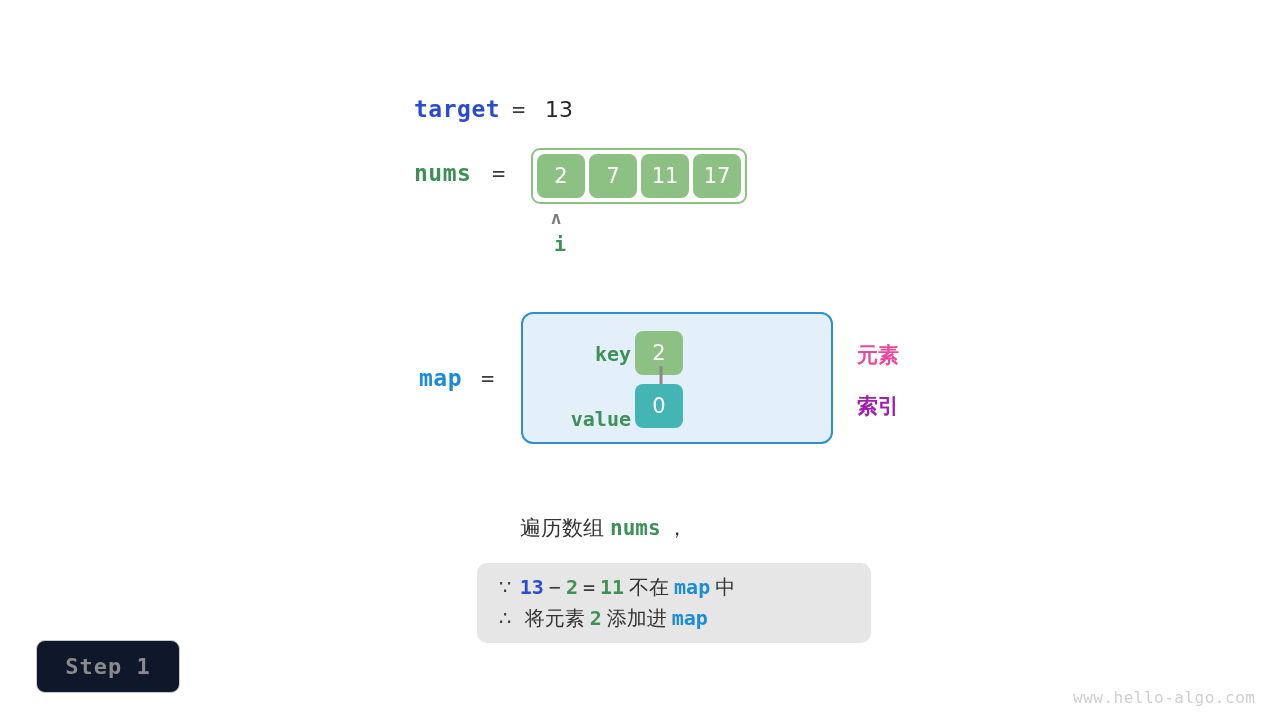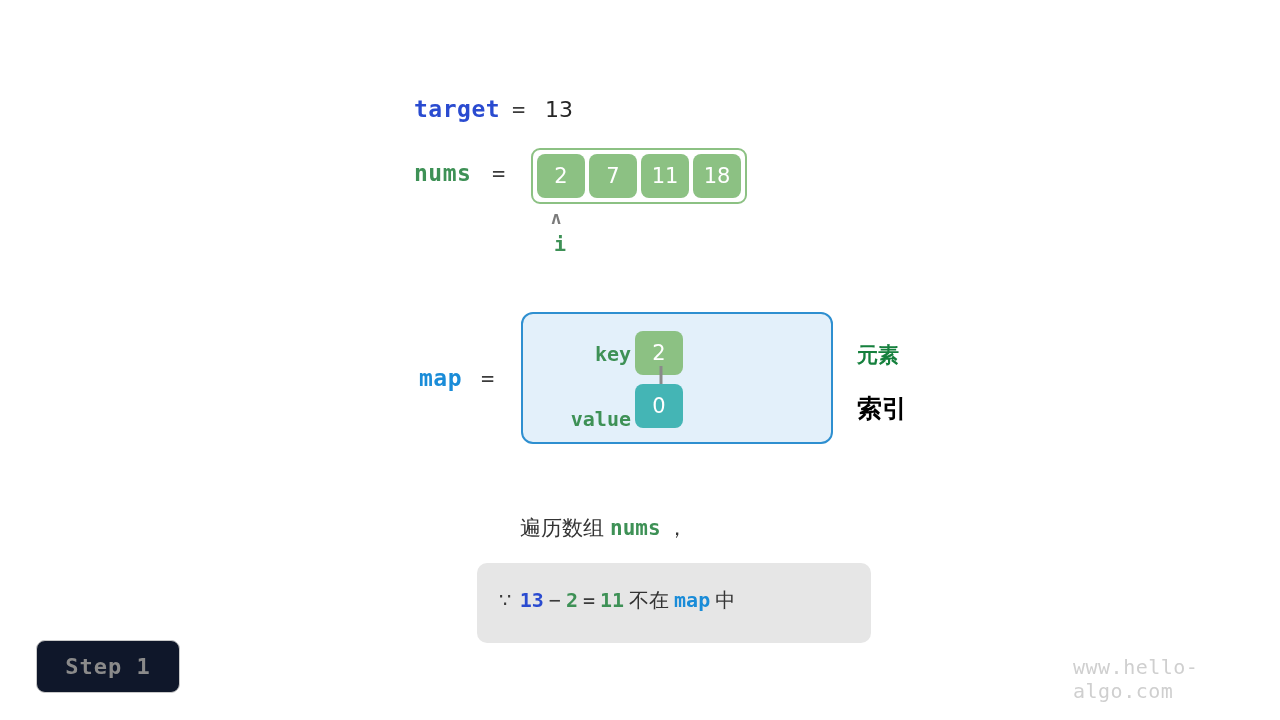--- a/index.html
+++ b/index.html
@@ -160,27 +160,27 @@
     left: 128px; top: 52px;
     width: 20px;
     height: 40px;
   }
 
   
   #annot-element {
     left: 857px; top: 341px;
     font-size: 21px;
     font-weight: bold;
-    color: #15803d;
+    color: #ec4899;
   }
   #annot-index {
     left: 857px; top: 392px;
-    font-size: 25px;
-    font-weight: bold;
-    color: #000000;
+    font-size: 21px;
+    font-weight: bold;
+    color: #a21caf;
   }
 
   
   #caption-line {
     left: 520px; top: 514px;
     font-size: 21px;
     color: #333333;
     white-space: nowrap;
   }
   #caption-line .kw {
@@ -191,21 +191,21 @@
   }
 
   
   #explain-box {
     left: 477px; top: 563px;
     width: 394px;
     height: 80px;
     box-sizing: border-box;
     background: #e6e6e6;
     border-radius: 10px;
-    padding: 22px 22px;
+    padding: 9px 22px;
   }
   .explain-line {
     font-size: 20px;
     color: #333333;
     white-space: nowrap;
     line-height: 31px;
   }
   .explain-line .sym {
     font-family: "DejaVu Sans", sans-serif;
     color: #3b3b3b;
@@ -245,22 +245,22 @@
     display: flex;
     align-items: center;
     justify-content: center;
     color: #8a8a8a;
     font-size: 22px;
     letter-spacing: 1px;
   }
 
   
   #watermark {
-    left: 1073px; top: 655px;
-    font-size: 20px;
+    left: 1073px; top: 688px;
+    font-size: 16px;
     color: #cfcfcf;
     font-family: "DejaVu Sans Mono", monospace;
     letter-spacing: 0.5px;
   }
 </style>
 </head>
 <body>
 
 <div class="abs" id="target-row">
   <span class="mono" id="target-label">target</span>
@@ -268,21 +268,21 @@
   <span id="target-value">13</span>
 </div>
 
 <span class="abs mono" id="nums-label">nums</span>
 <span class="abs" id="nums-equals">=</span>
 
 <div class="abs" id="nums-array">
   <div class="array-cell">2</div>
   <div class="array-cell">7</div>
   <div class="array-cell">11</div>
-  <div class="array-cell">18</div>
+  <div class="array-cell">17</div>
 </div>
 
 <span class="abs" id="pointer-caret">ʌ</span>
 <span class="abs mono" id="pointer-label">i</span>
 
 <span class="abs mono" id="map-label">map</span>
 <span class="abs" id="map-equals">=</span>
 
 <div class="abs" id="map-box">
   <span class="map-row-label mono" id="map-key-label">key</span>
@@ -302,17 +302,20 @@
 <span class="abs" id="annot-index">索引</span>
 
 <div class="abs" id="caption-line">
   <span>遍历数组</span><span class="kw">nums</span><span>，</span>
 </div>
 
 <div class="abs" id="explain-box">
   <div class="explain-line">
     <span class="sym">∵</span><span class="num-blue">13</span><span class="op">−</span><span class="num-green">2</span><span class="op">=</span><span class="num-green">11</span><span class="cn">不在</span><span class="kw-blue">map</span><span class="cn">中</span>
   </div>
+  <div class="explain-line">
+    <span class="sym">∴</span><span class="cn">将元素</span><span class="num-green">2</span><span class="cn">添加进</span><span class="kw-blue">map</span>
+  </div>
 </div>
 
 <div class="abs mono" id="step-badge">Step 1</div>
 
 <div class="abs" id="watermark">www.hello-algo.com</div>
 
 </body></html>

